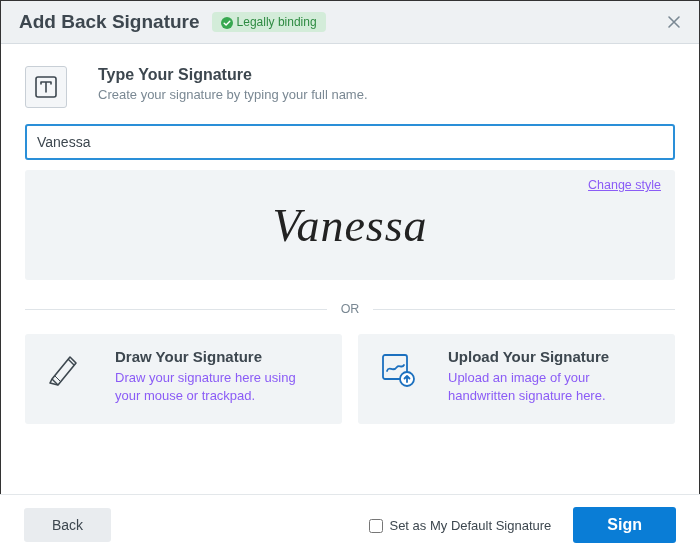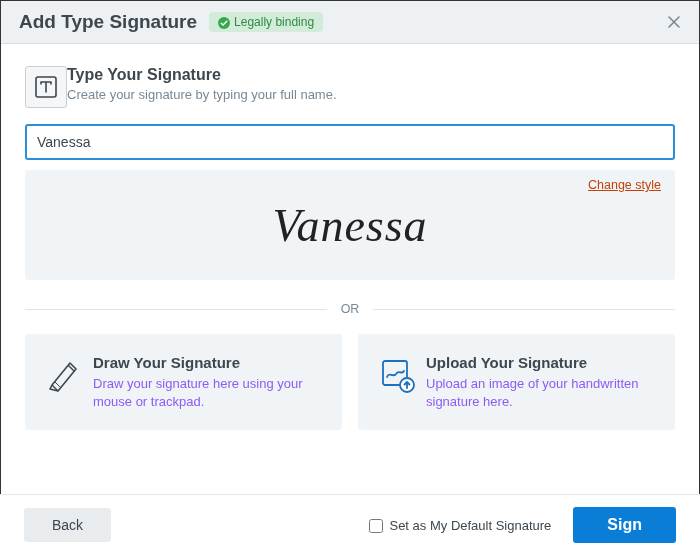--- a/index.html
+++ b/index.html
@@ -46,21 +46,21 @@
     color:#7a8893;
     cursor: pointer;
     font-size: 20px;
   }
   .content {
     padding: 22px 24px 0 24px;
   }
   .section-head {
     display: flex;
     align-items: flex-start;
-    gap: 0;
+    gap: 31px;
     margin-bottom: 16px;
   }
   .icon-box {
     width: 42px; height: 42px;
     border: 1px solid #c8cfd6;
     border-radius: 3px;
     background: #f4f6f8;
     display:flex;align-items:center;justify-content:center;
     color:#3d474f;
   }
@@ -80,21 +80,21 @@
     background: #f1f4f6;
     border-radius: 3px;
     height: 110px;
     position: relative;
     display:flex;align-items:center;justify-content:center;
   }
   .change-style {
     position: absolute;
     top: 8px; right: 14px;
     font-size: 12.5px;
-    color: #c2410c;
+    color: #8b5cf6;
     text-decoration: underline;
     cursor: pointer;
   }
   .sig-text {
     font-family: "Brush Script MT", "Segoe Script", cursive;
     font-size: 46px;
     font-style: italic;
     color: #222;
     letter-spacing: 1px;
   }
@@ -108,23 +108,23 @@
   .divider-label {
     padding: 0 14px; font-size: 12.5px; color:#7a8893;text-align:right;
   }
   .options {
     display:flex; gap:16px;
   }
   .option-card {
     flex:1;
     background:#f1f4f6;
     border-radius:3px;
-    padding:20px 18px 20px 18px;
+    padding:14px 18px 20px 18px;
     display:flex;
-    gap:8px;
+    gap:30px;
     cursor:pointer;
     justify-content:flex-end;
   }
   .option-icon {
     width:42px;height:42px;
     display:flex;align-items:center;justify-content:center;
     flex-shrink:0;
   }
   .option-title { font-size: 15px; font-weight:600; color:#3d474f; margin-bottom:4px; }
   .option-sub { font-size: 13px; color:#8b5cf6; line-height:1.35; }
@@ -158,21 +158,21 @@
     border:none;border-radius:3px;
     padding:9px 34px;
     font-size:16px;font-weight:600;color:#fff;
     cursor:pointer;
   }
 </style>
 </head>
 <body>
 
 <div class="header">
-  <span class="header-title">Add Type Signature</span>
+  <span class="header-title">Add Back Signature</span>
   <span class="badge">
     <svg width="12" height="12" viewBox="0 0 12 12">
         <circle cx="6" cy="6" r="6" fill="#37a850"></circle>
         <path d="M3.2 6.2 L5.1 8 L8.8 4.2" stroke="#fff" stroke-width="1.4" fill="none" stroke-linecap="round" stroke-linejoin="round"></path>
       </svg>
     <span>Legally binding</span>
   </span>
   <div class="close-btn">
     <svg width="16" height="16" viewBox="0 0 16 16">
         <path d="M3 3 L13 13 M13 3 L3 13" stroke="#7a8893" stroke-width="1.6" stroke-linecap="round"></path>

